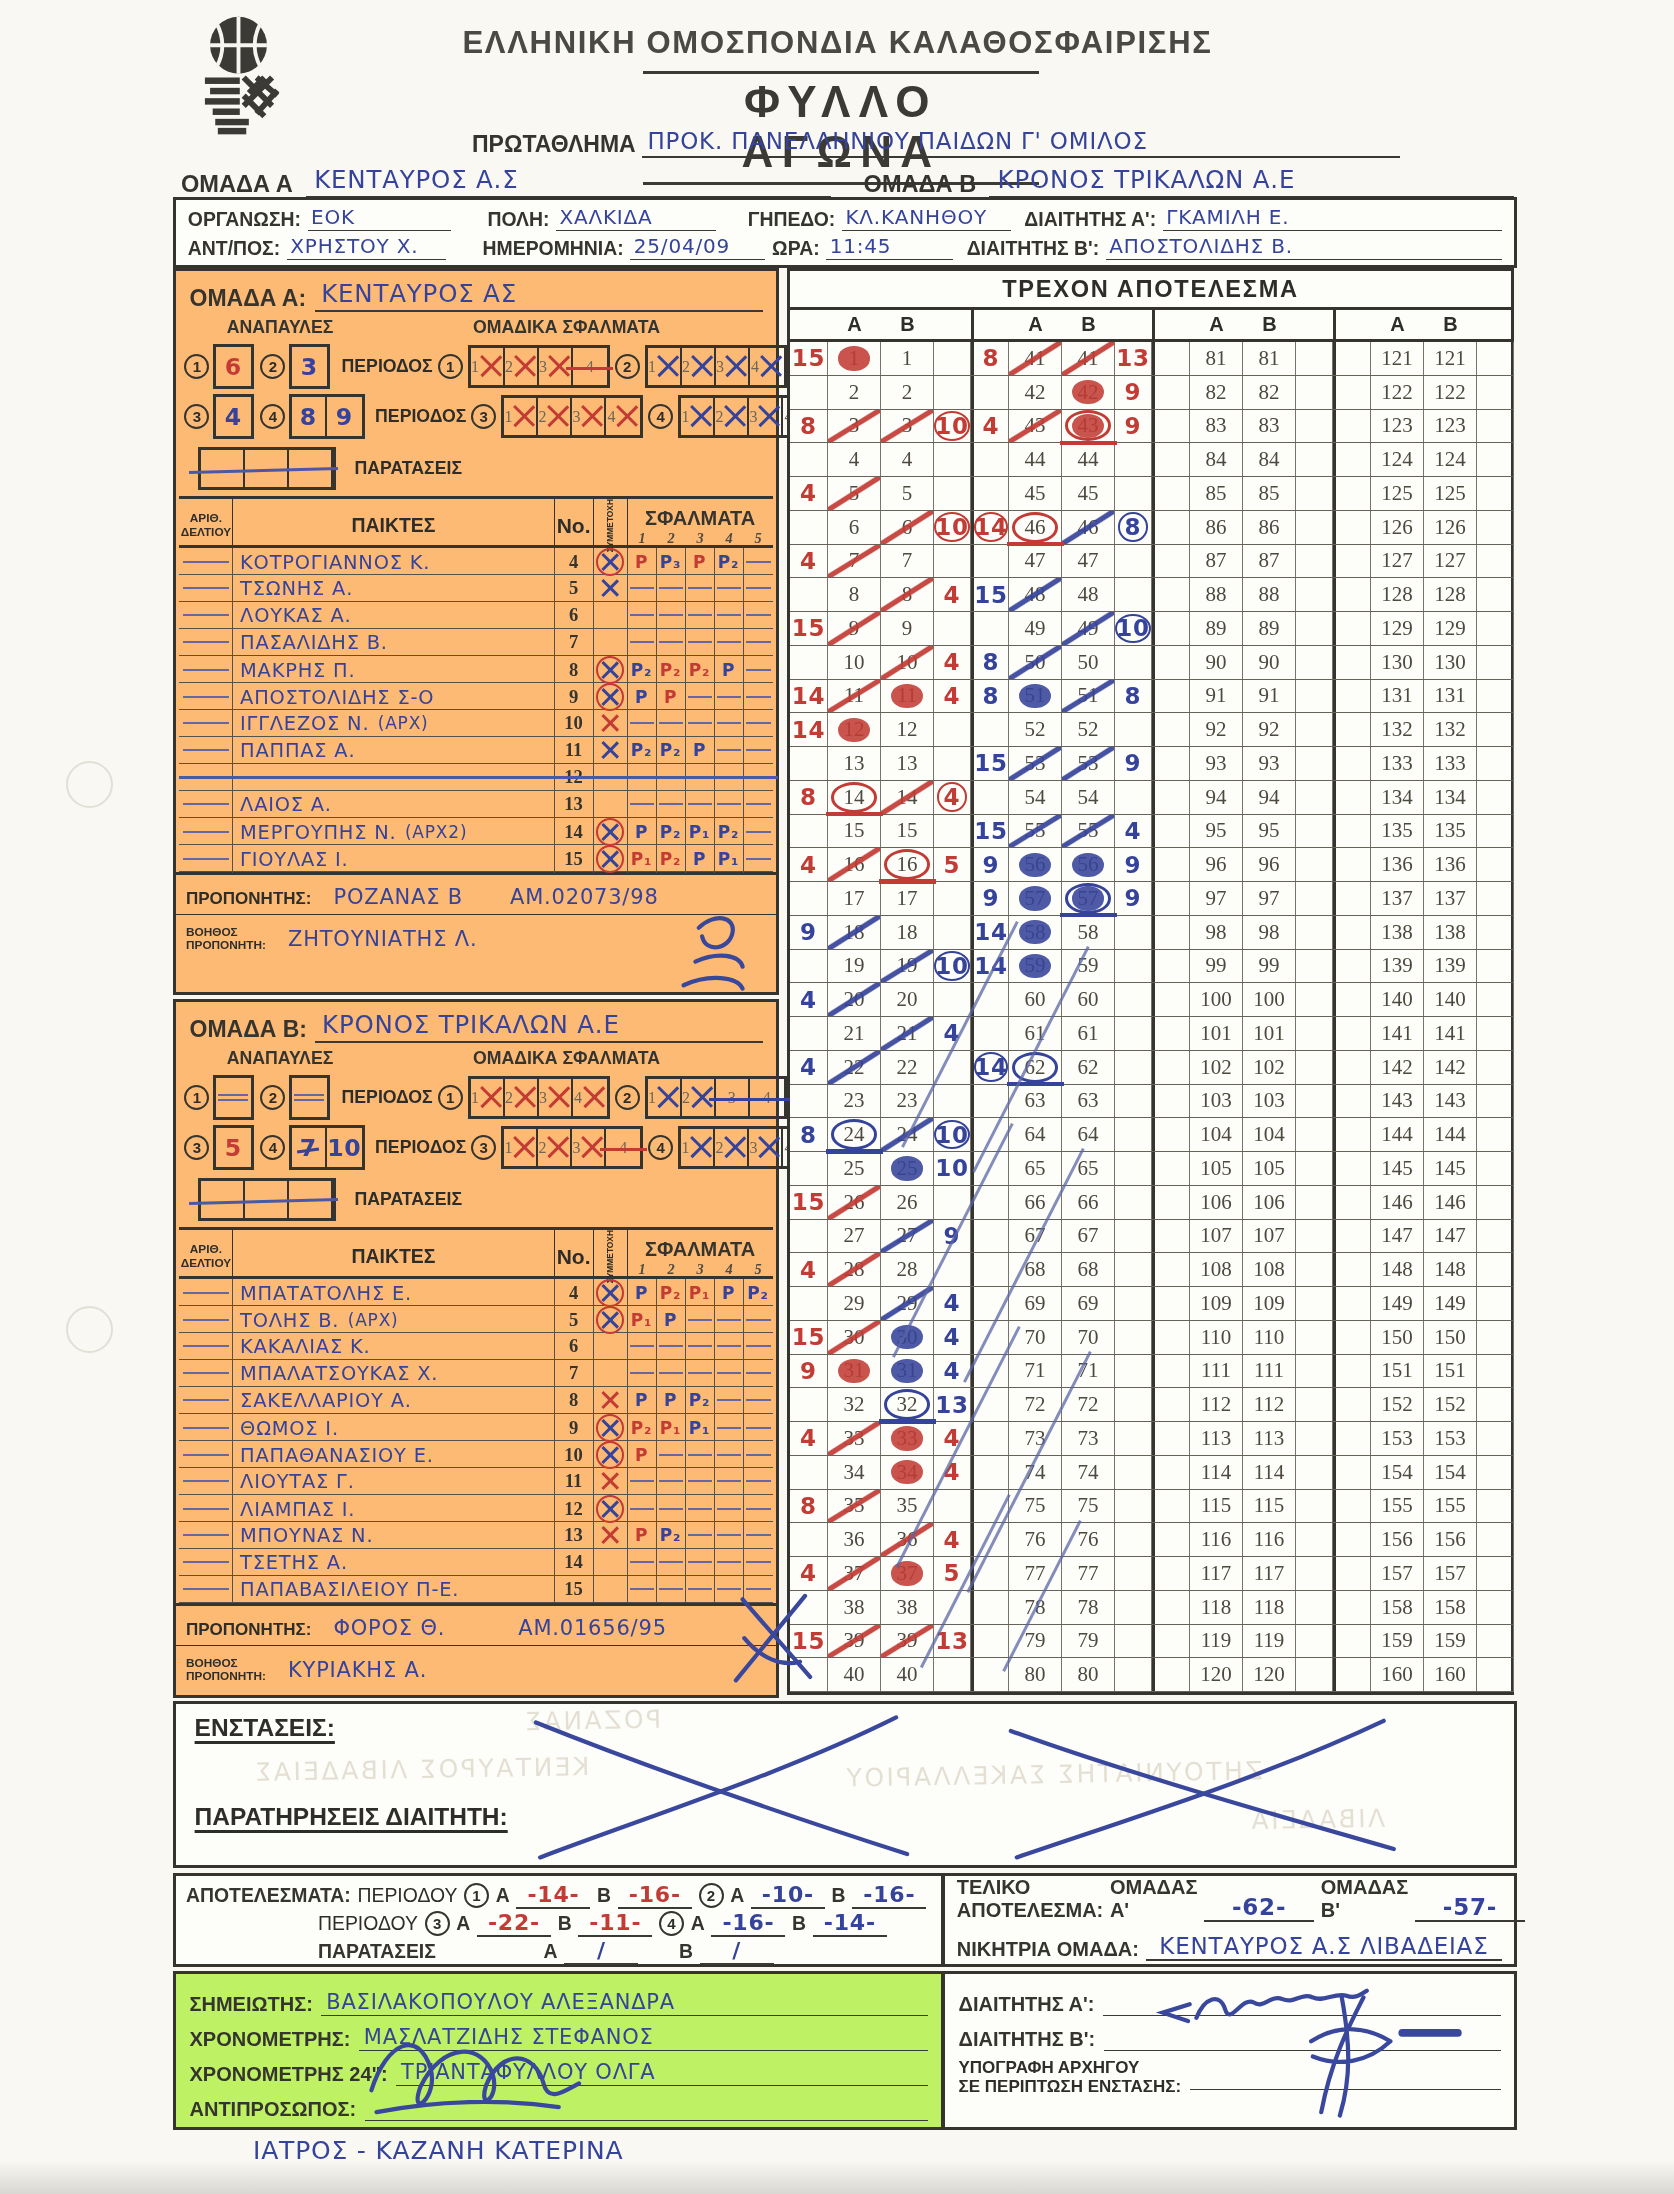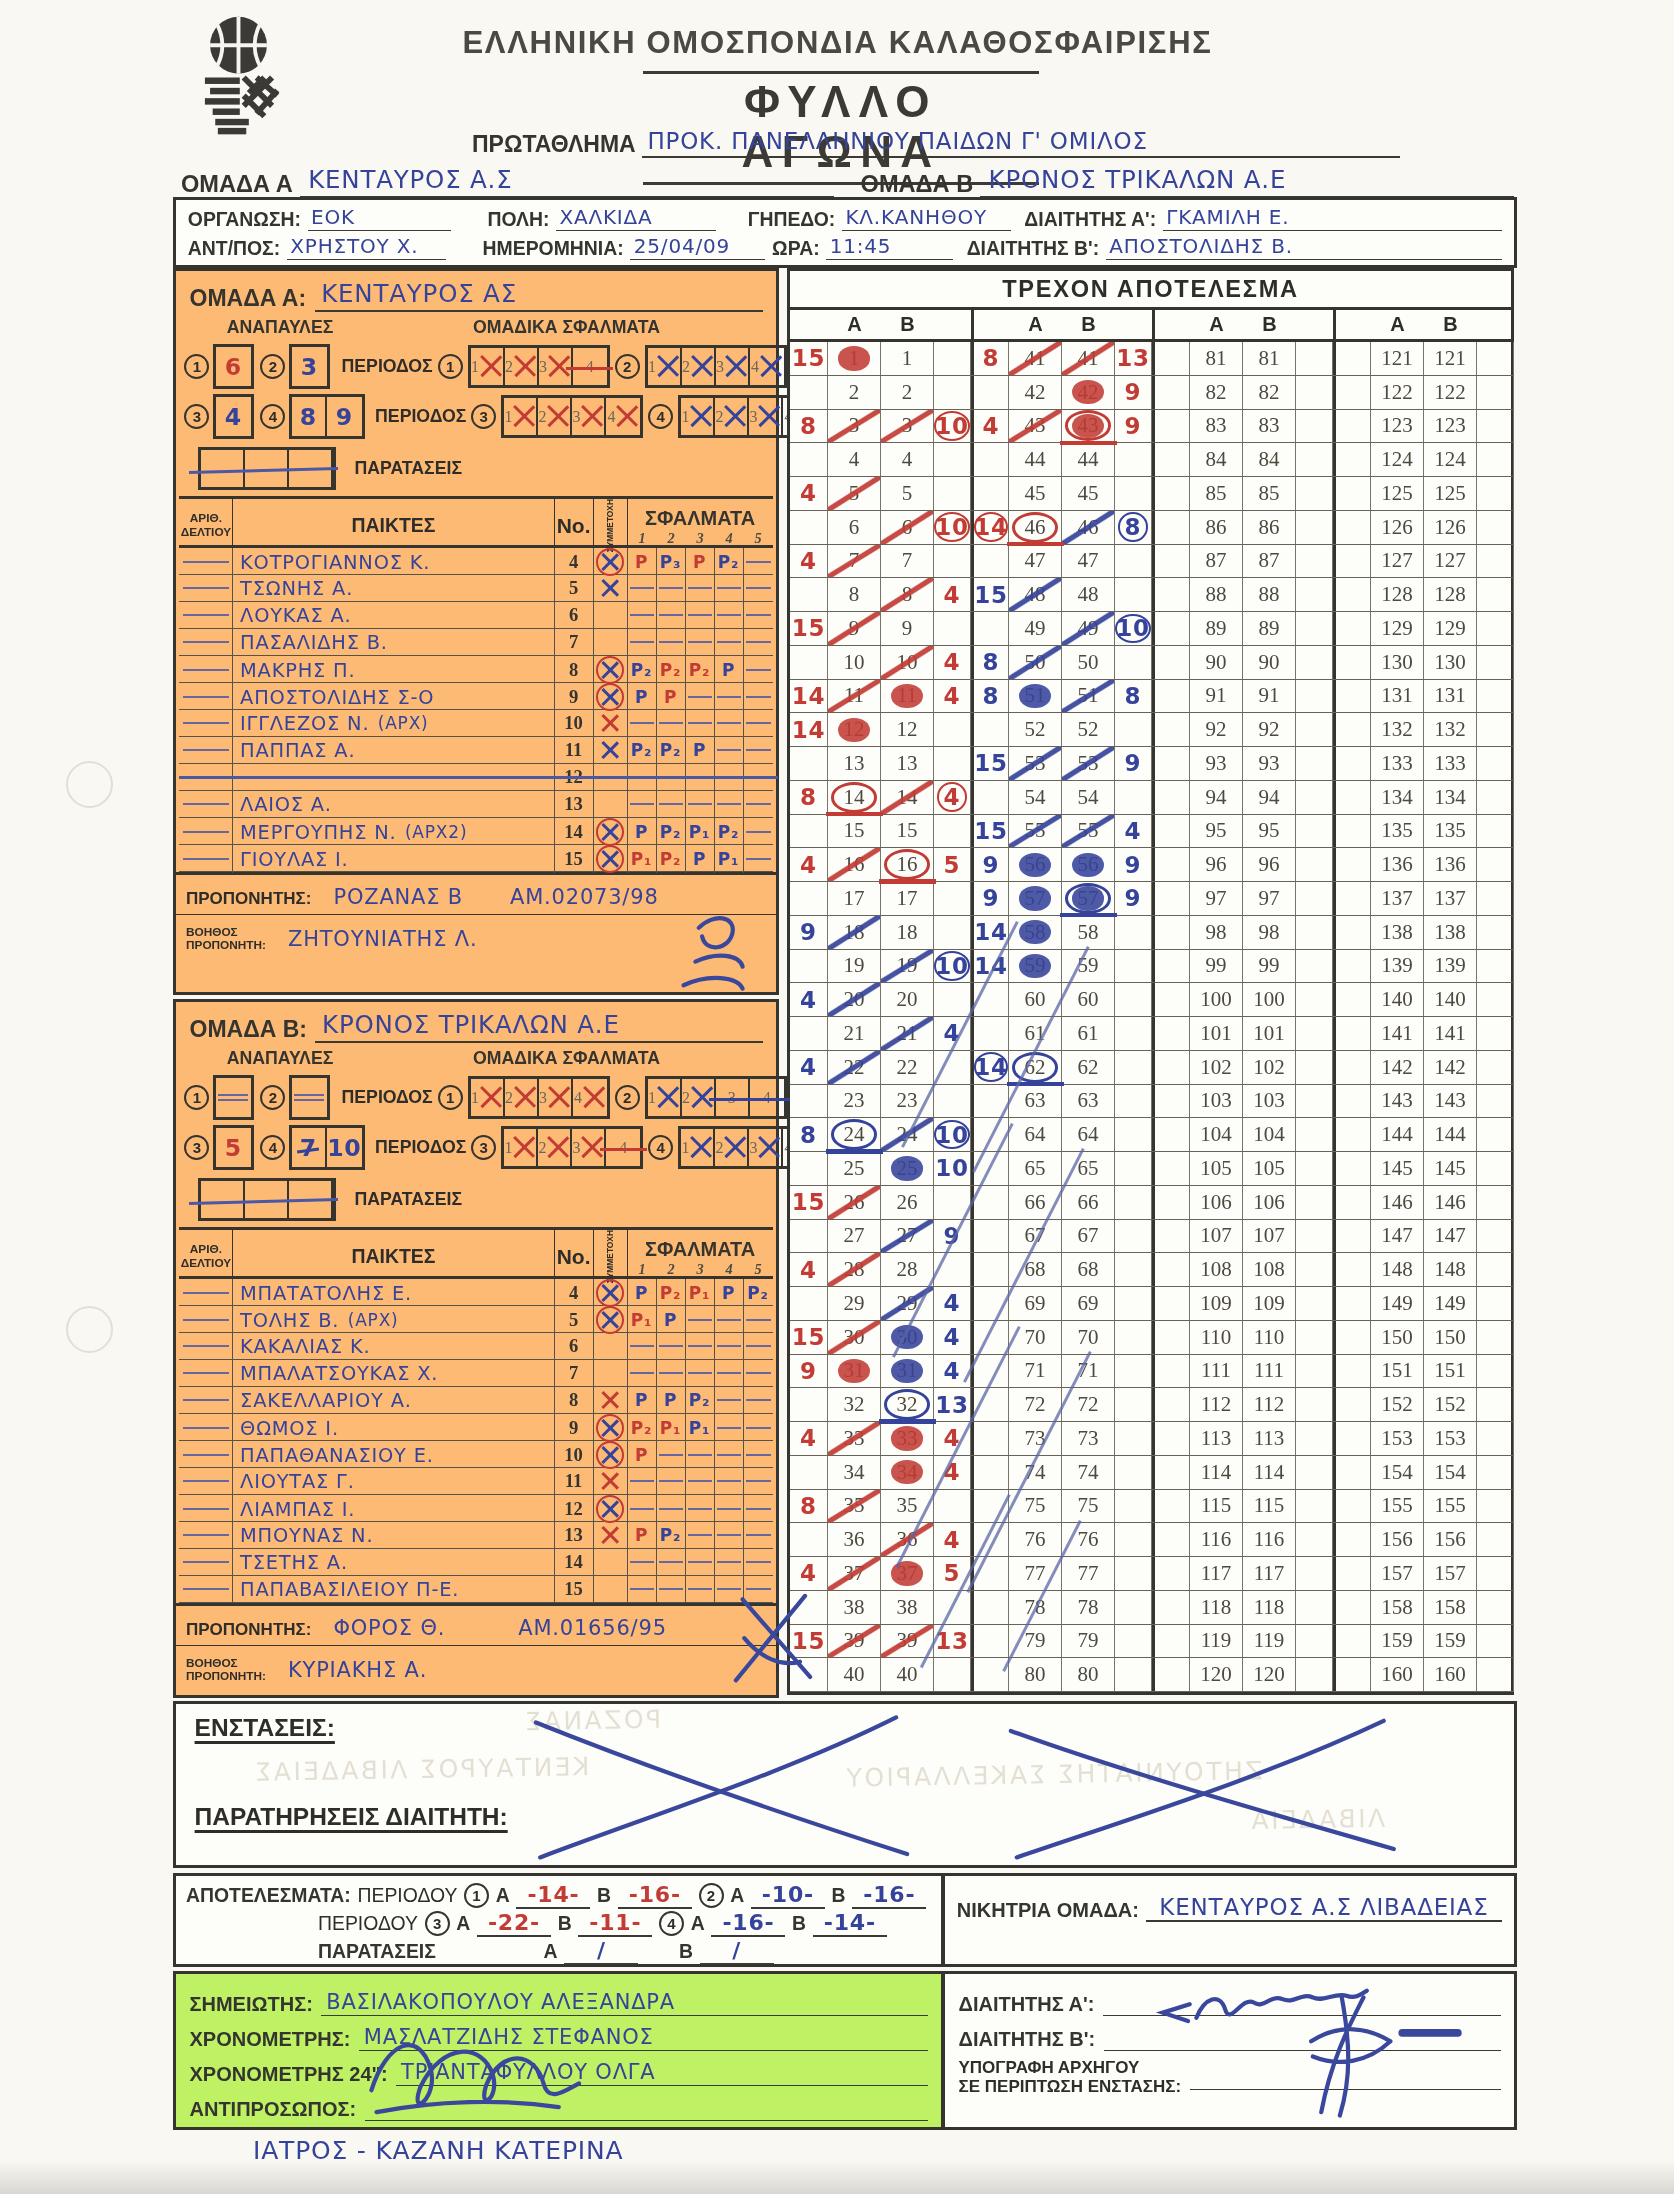--- a/index.html
+++ b/index.html
@@ -11,21 +11,21 @@
   .lbl{font-weight:bold;color:#35342f;}
   .hand{font-family:"DejaVu Sans",sans-serif;color:#36439a;letter-spacing:0.8px;}
   .col-r{color:#c23b34;}
   .col-b{color:#36439a;}
   
   .fed{top:25px;left:0;width:100%;text-align:center;font-size:31px;font-weight:bold;letter-spacing:1.7px;color:#4a4942;}
   .ftitle{top:71px;left:643px;width:396px;text-align:center;font-size:44px;font-weight:bold;letter-spacing:8.4px;color:#3b3a35;
           border-top:3.4px solid #3b3a35;border-bottom:3.4px solid #3b3a35;padding:3.4px 0 5px;}
   .champ{top:128px;left:472px;width:928px;font-size:23px;display:flex;align-items:flex-end;gap:6.7px;}
   .champ .hand{font-size:23px;border-bottom:2.1px solid #3a3934;flex:1;padding:0 5px 1.7px;}
-  .teamsline{top:165px;left:181px;width:1333px;display:flex;align-items:flex-end;font-size:23.6px;gap:7px;}
+  .teamsline{top:165px;left:181px;width:1333px;display:flex;align-items:flex-end;font-size:23.6px;gap:13px;}
   .teamsline .hand{font-size:24.5px;border-bottom:2.1px solid #3a3934;padding:0 8.4px 1.7px;}
   
   .infobox{top:197px;left:173px;width:1344px;height:71px;background:#fdfdf9;padding:3.4px 11.8px;display:flex;flex-direction:column;justify-content:space-around;}
   .irow{display:flex;align-items:flex-end;gap:6.7px;font-size:19.4px;}
   .irow .lbl{white-space:nowrap;}
   .irow .hand{font-size:20px;border-bottom:1.7px solid #3a3934;padding:0 3.4px 0.8px;white-space:nowrap;}
   
   .teambox{left:173px;width:606px;background:#fdba74;}
   .trow1{display:flex;align-items:flex-end;gap:8.4px;padding:8.4px 13.5px 1.7px;font-size:23px;}
   .trow1 .hand{font-size:24.5px;border-bottom:2.1px solid #3a3934;flex:1;padding:0 6.7px 1.7px;}
@@ -2815,20 +2815,27 @@
       <span class="lbl">ΠΑΡΑΤΑΣΕΙΣ</span>
       <span class="lbl" style="margin-left:101px">A</span>
       <span class="hv hand col-b penhv">/</span>
       <span class="lbl" style="margin-left:34px">B</span>
       <span class="hv hand col-b penhv">/</span>
     </div>
   </div>
 
   <div class="abs finbox b4">
     <div class="finrow">
+      <span class="lbl">ΤΕΛΙΚΟ ΑΠΟΤΕΛΕΣΜΑ:</span>
+      <span class="lbl">ΟΜΑΔΑΣ Α'</span>
+      <span class="hv hand col-b">-62-</span>
+      <span class="lbl">ΟΜΑΔΑΣ Β'</span>
+      <span class="hv hand col-b">-57-</span>
+    </div>
+    <div class="finrow">
       <span class="lbl">ΝΙΚΗΤΡΙΑ ΟΜΑΔΑ:</span>
       <span class="hand">ΚΕΝΤΑΥΡΟΣ Α.Σ ΛΙΒΑΔΕΙΑΣ</span>
     </div>
   </div>
 
   <div class="abs sigbox b4">
     <div class="sigrow">
       <span class="lbl">ΣΗΜΕΙΩΤΗΣ:</span>
       <span class="hand">ΒΑΣΙΛΑΚΟΠΟΥΛΟΥ ΑΛΕΞΑΝΔΡΑ</span>
     </div>

